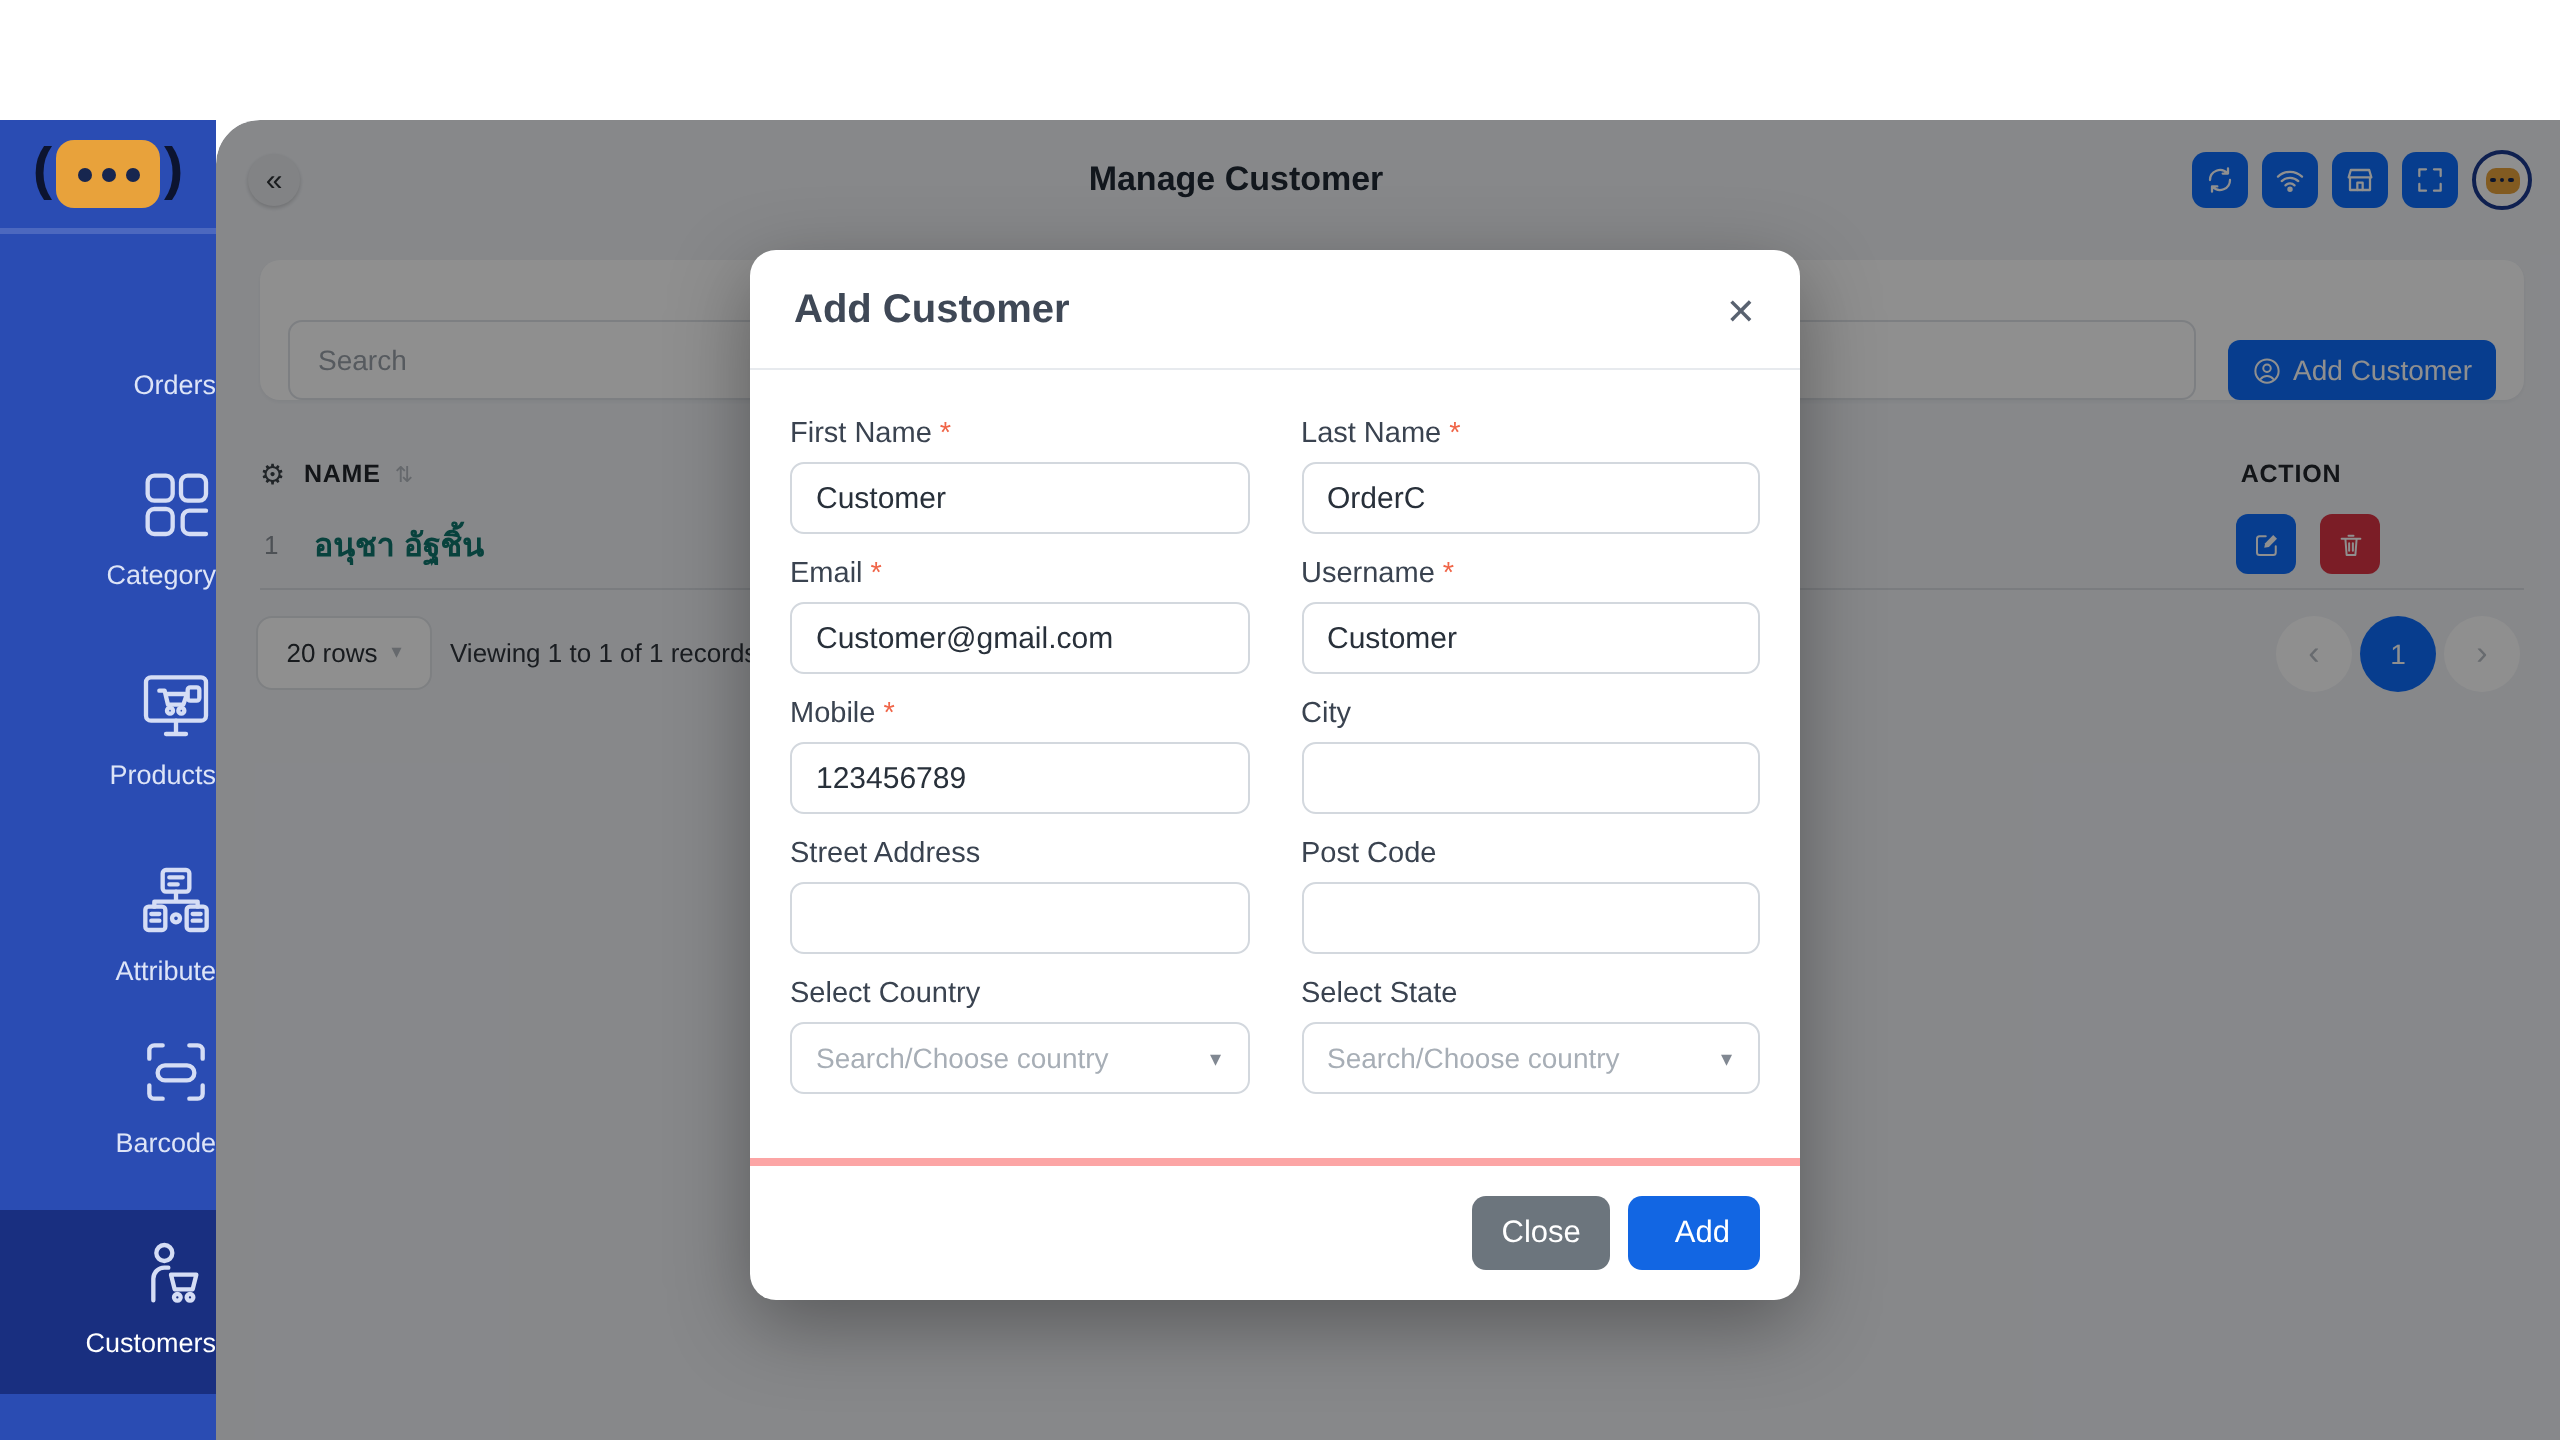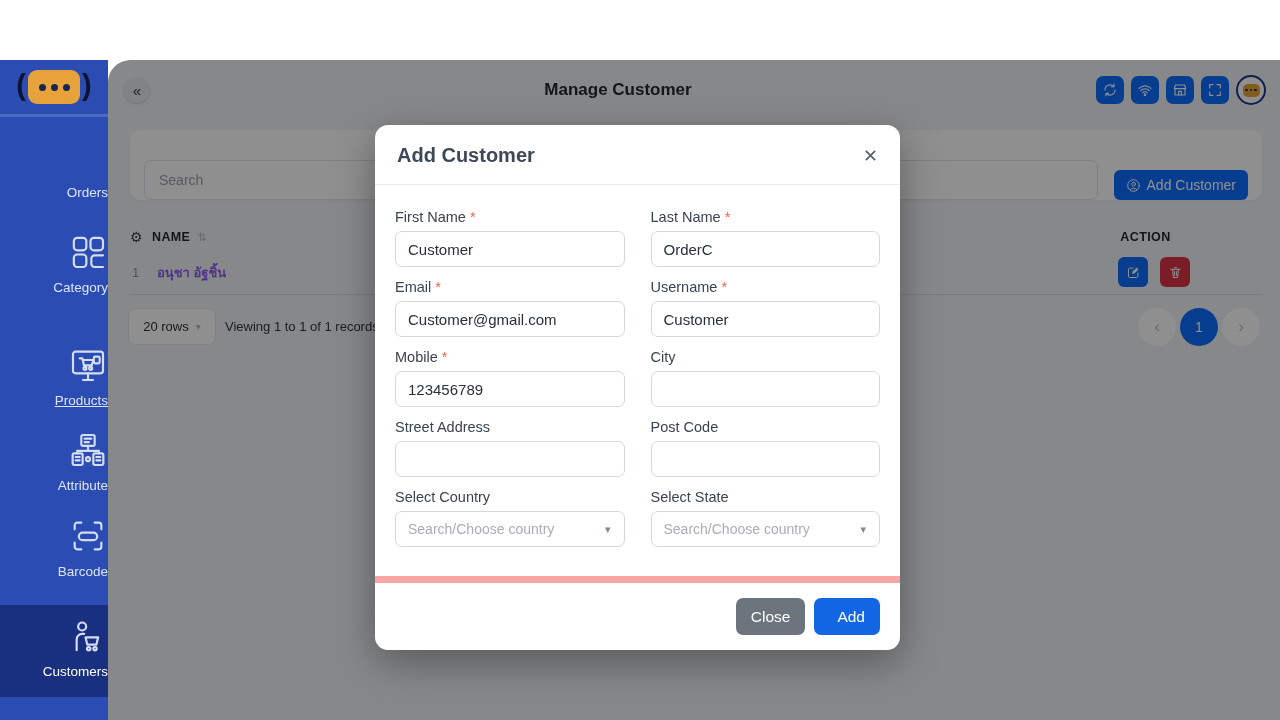--- a/index.html
+++ b/index.html
@@ -9,21 +9,21 @@
   
   .sidebar { position:absolute; left:0; top:60px; width:108px; height:660px; background:#2a4cb3; overflow:hidden; }
   .logo { height:57px; display:flex; align-items:center; justify-content:center; gap:2px; border-bottom:3px solid rgba(255,255,255,.16); }
   .paren { color:#0c1430; font-size:29px; font-weight:700; line-height:1; transform:translateY(-2px); }
   .logo-pill { width:52px; height:34px; background:#e8a23b; border-radius:9px; display:flex; align-items:center; justify-content:center; gap:5px; }
   .logo-dot { width:7px; height:7px; border-radius:50%; background:#17264f; }
   .nav-item { position:absolute; left:0; width:108px; display:flex; flex-direction:column; align-items:flex-end; gap:5px; color:#dde4f7; font-size:13.5px; cursor:pointer; }
   .nav-item svg { width:40px; height:40px; stroke:#d5ddf5; fill:none; stroke-width:1.3; stroke-linecap:round; stroke-linejoin:round; }
   .ni-orders { top:125px; }
   .ni-category { top:172px; }
-  .ni-products { top:285px;text-decoration:underline; }
+  .ni-products { top:272px; }
   .ni-attribute { top:370px; }
   .ni-barcode { top:456px; }
   .ni-customers { top:545px; height:92px; background:#192f80; padding-top:11px; }
   .ni-customers .nav-label { color:#ffffff; }
   .ni-users { top:658px; }
 
   
   .main { position:absolute; left:108px; top:60px; width:1172px; height:660px; background:#f1f3f7; border-top-left-radius:22px; overflow:hidden; }
   .collapse-btn { position:absolute; left:16px; top:17px; width:26px; height:26px; border-radius:50%; background:#e8eaed; color:#2f3337; display:flex; align-items:center; justify-content:center; font-size:15px; border:none; box-shadow:0 1px 2px rgba(0,0,0,.18); cursor:pointer; }
   .page-title { position:absolute; left:0; top:20px; width:1020px; text-align:center; font-size:17px; font-weight:700; color:#212a35; }
@@ -40,21 +40,21 @@
   .add-customer-btn { margin-left:16px; height:30px; padding:0 12px; background:#0d6efd; color:#fff; border:none; border-radius:6px; font-size:14px; display:flex; align-items:center; gap:6px; cursor:pointer; }
   .add-customer-btn svg { width:15px; height:15px; stroke:#fff; stroke-width:1.6; fill:none; stroke-linecap:round; stroke-linejoin:round; }
 
   .table-head { position:absolute; left:22px; top:164px; right:18px; height:26px; display:flex; align-items:center; color:#22262b; font-weight:700; font-size:12.5px; letter-spacing:.4px; }
   .gear { font-size:14px; margin-right:9px; color:#3c4248; font-weight:400; cursor:pointer; }
   .sort-ic { color:#b4bac0; font-size:11px; margin-left:7px; font-weight:400; cursor:pointer; }
   .action-head { position:absolute; right:79px; width:75px; text-align:center; }
 
   .table-row { position:absolute; left:22px; top:190px; right:18px; height:45px; border-bottom:1px solid #d9dde2; display:flex; align-items:center; }
   .row-num { color:#8a9098; font-size:13px; width:20px; margin-left:2px; }
-  .row-name { font-size:13px; font-weight:600; color:#8b5cf6; margin-left:5px; }
+  .row-name { font-size:16px; font-weight:600; color:#0f766e; margin-left:5px; }
   .row-actions { position:absolute; right:72px; display:flex; gap:12px; }
   .icon-btn { width:30px; height:30px; border-radius:6px; border:none; display:flex; align-items:center; justify-content:center; cursor:pointer; }
   .icon-btn svg { width:15px; height:15px; stroke:#fff; stroke-width:1.6; fill:none; stroke-linecap:round; stroke-linejoin:round; }
   .edit-btn { background:#0d6efd; }
   .delete-btn { background:#dc3545; }
 
   .rows-select { position:absolute; left:20px; top:248px; width:88px; height:37px; background:#ffffff; border:1px solid #e1e4e8; border-radius:8px; display:flex; align-items:center; justify-content:center; gap:7px; font-size:13px; color:#2b3036; cursor:pointer; }
   .rows-caret { color:#b6bcc2; font-size:10px; }
   .viewing { position:absolute; left:117px; top:259px; font-size:13px; color:#2f353c; }
   .pager { position:absolute; right:20px; top:248px; display:flex; gap:4px; align-items:center; }
@@ -68,21 +68,21 @@
   .modal-header { display:flex; align-items:center; justify-content:space-between; padding:19px 22px 17px; border-bottom:1px solid #e7eaee; }
   .modal-title { font-size:20px; font-weight:600; color:#3f4856; }
   .modal-close { font-size:18px; color:#596270; background:none; border:none; cursor:pointer; }
   .modal-body { padding:24px 20px 2px; display:grid; grid-template-columns:1fr 1fr; column-gap:26px; }
   .field { margin-bottom:12px; }
   .field-label { display:block; font-size:14.5px; color:#3a4350; margin-bottom:6px; }
   .req { color:#f06548; margin-left:4px; }
   .tin { width:100%; height:36px; border:1px solid #d3d8de; border-radius:7px; padding:0 12px; font-size:15px; color:#28303a; background:#fff; }
   .tsel { position:relative; width:100%; height:36px; border:1px solid #d3d8de; border-radius:7px; display:flex; align-items:center; padding:0 12px; color:#a7aeb6; font-size:14px; cursor:pointer; }
   .sel-caret { position:absolute; right:13px; color:#818892; font-size:11px; }
-  .modal-footer { margin-top:auto; border-top:7px solid #fca5a5; padding:15px 20px; display:flex; justify-content:flex-end; gap:9px; }
+  .modal-footer { margin-top:auto; border-top:4px solid #fca5a5; padding:15px 20px; display:flex; justify-content:flex-end; gap:9px; }
   .btn { height:37px; padding:0 15px; border:none; border-radius:7px; font-size:15.5px; color:#fff; cursor:pointer; }
   .btn-close-act { background:#6c757d; }
   .btn-add { background:#1266e3;padding-left:23px; }
 </style>
 </head>
 <body>
 
 <div class="canvas">
 
   <nav class="sidebar">

